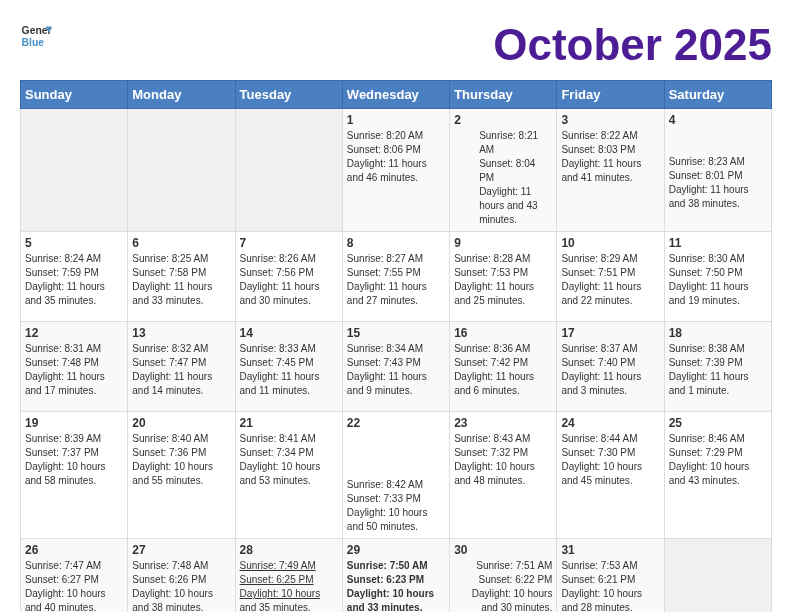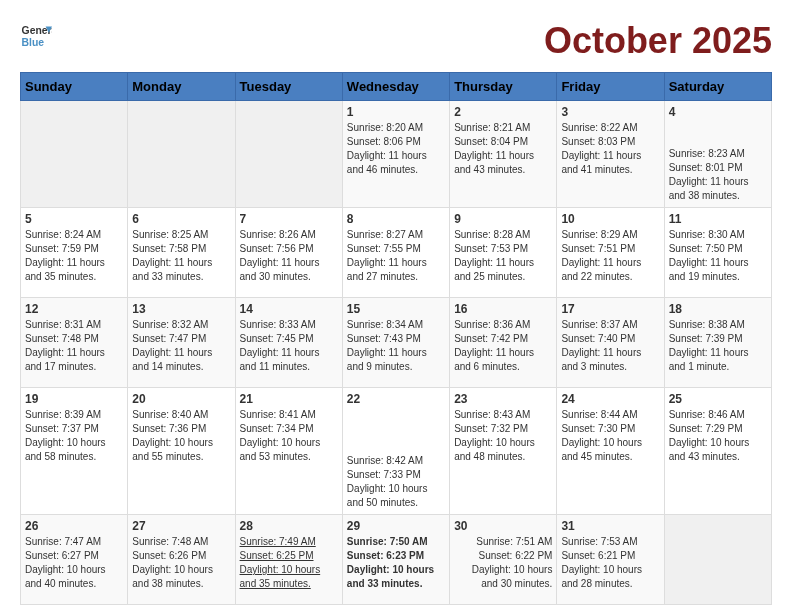--- a/index.html
+++ b/index.html
@@ -22,38 +22,38 @@
       gap: 4px;
     }
     .logo-icon {
       width: 32px;
       height: 32px;
     }
     .title-block {
       text-align: right;
     }
     .month-title {
-      font-size: 36px;
+      font-size: 44px;
       font-weight: bold;
-      color: #7f1d1d;
+      color: #4c1d95;
     }
     .subtitle {
       font-size: 14px;
       color: #555;
     }
     table {
       width: 100%;
       border-collapse: collapse;
       table-layout: fixed;
     }
     thead tr {
       background-color: #4a7fc1;
     }
     thead th {
-      color: #000000;
+      color: #ffffff;
       font-size: 13px;
       font-weight: bold;
       padding: 6px 4px;
       text-align: left;
       border: 1px solid #3a6aaa;
     }
     tbody tr {
       border-bottom: 1px solid #ccc;
     }
     tbody td {
@@ -118,21 +118,21 @@
         <td class="empty"></td>
         <td class="empty"></td>
         <td>
           <span class="day-num">1</span>
           <div class="day-info" style="white-space: pre-line;">Sunrise: 8:20 AM
 Sunset: 8:06 PM
 Daylight: 11 hours and 46 minutes.</div>
         </td>
         <td>
           <span class="day-num">2</span>
-          <div class="day-info" style="white-space: pre-line;">Sunrise: 8:21 AM
+          <div class="day-info" style="white-space: pre-line; margin-left: 25px;">Sunrise: 8:21 AM
 Sunset: 8:04 PM
 Daylight: 11 hours and 43 minutes.</div>
         </td>
         <td>
           <span class="day-num">3</span>
           <div class="day-info" style="white-space: pre-line;">Sunrise: 8:22 AM
 Sunset: 8:03 PM
 Daylight: 11 hours and 41 minutes.</div>
         </td>
         <td>

